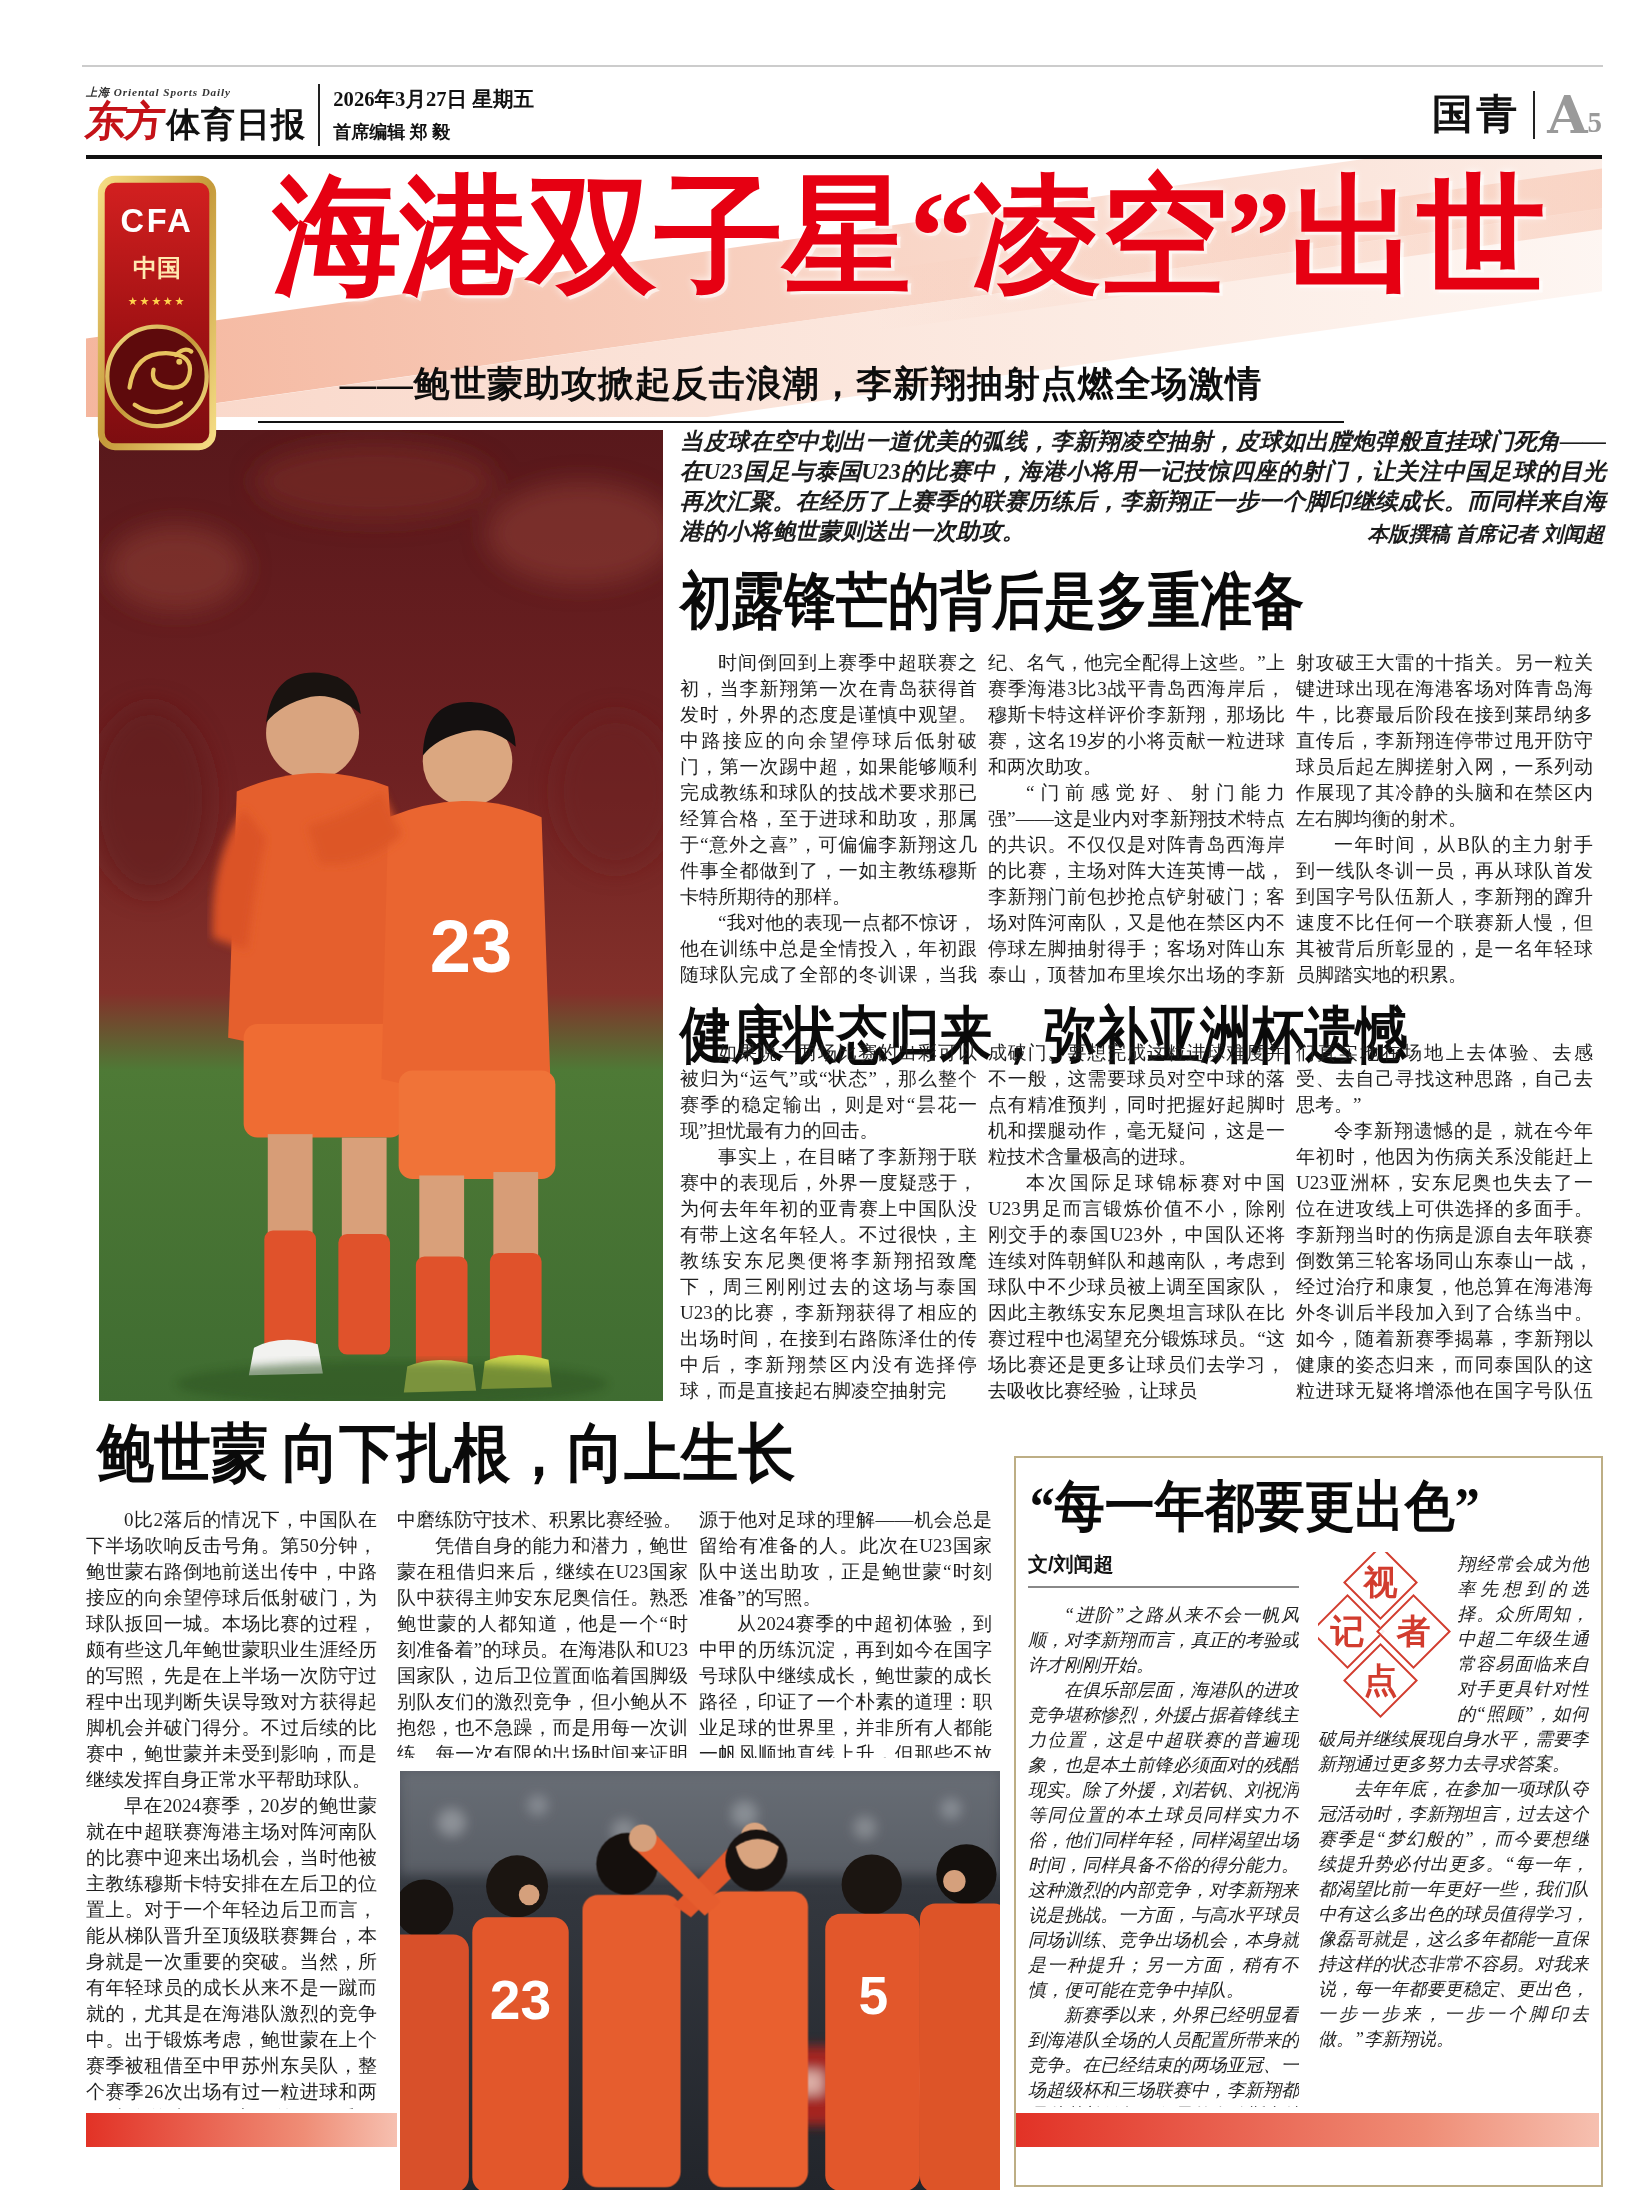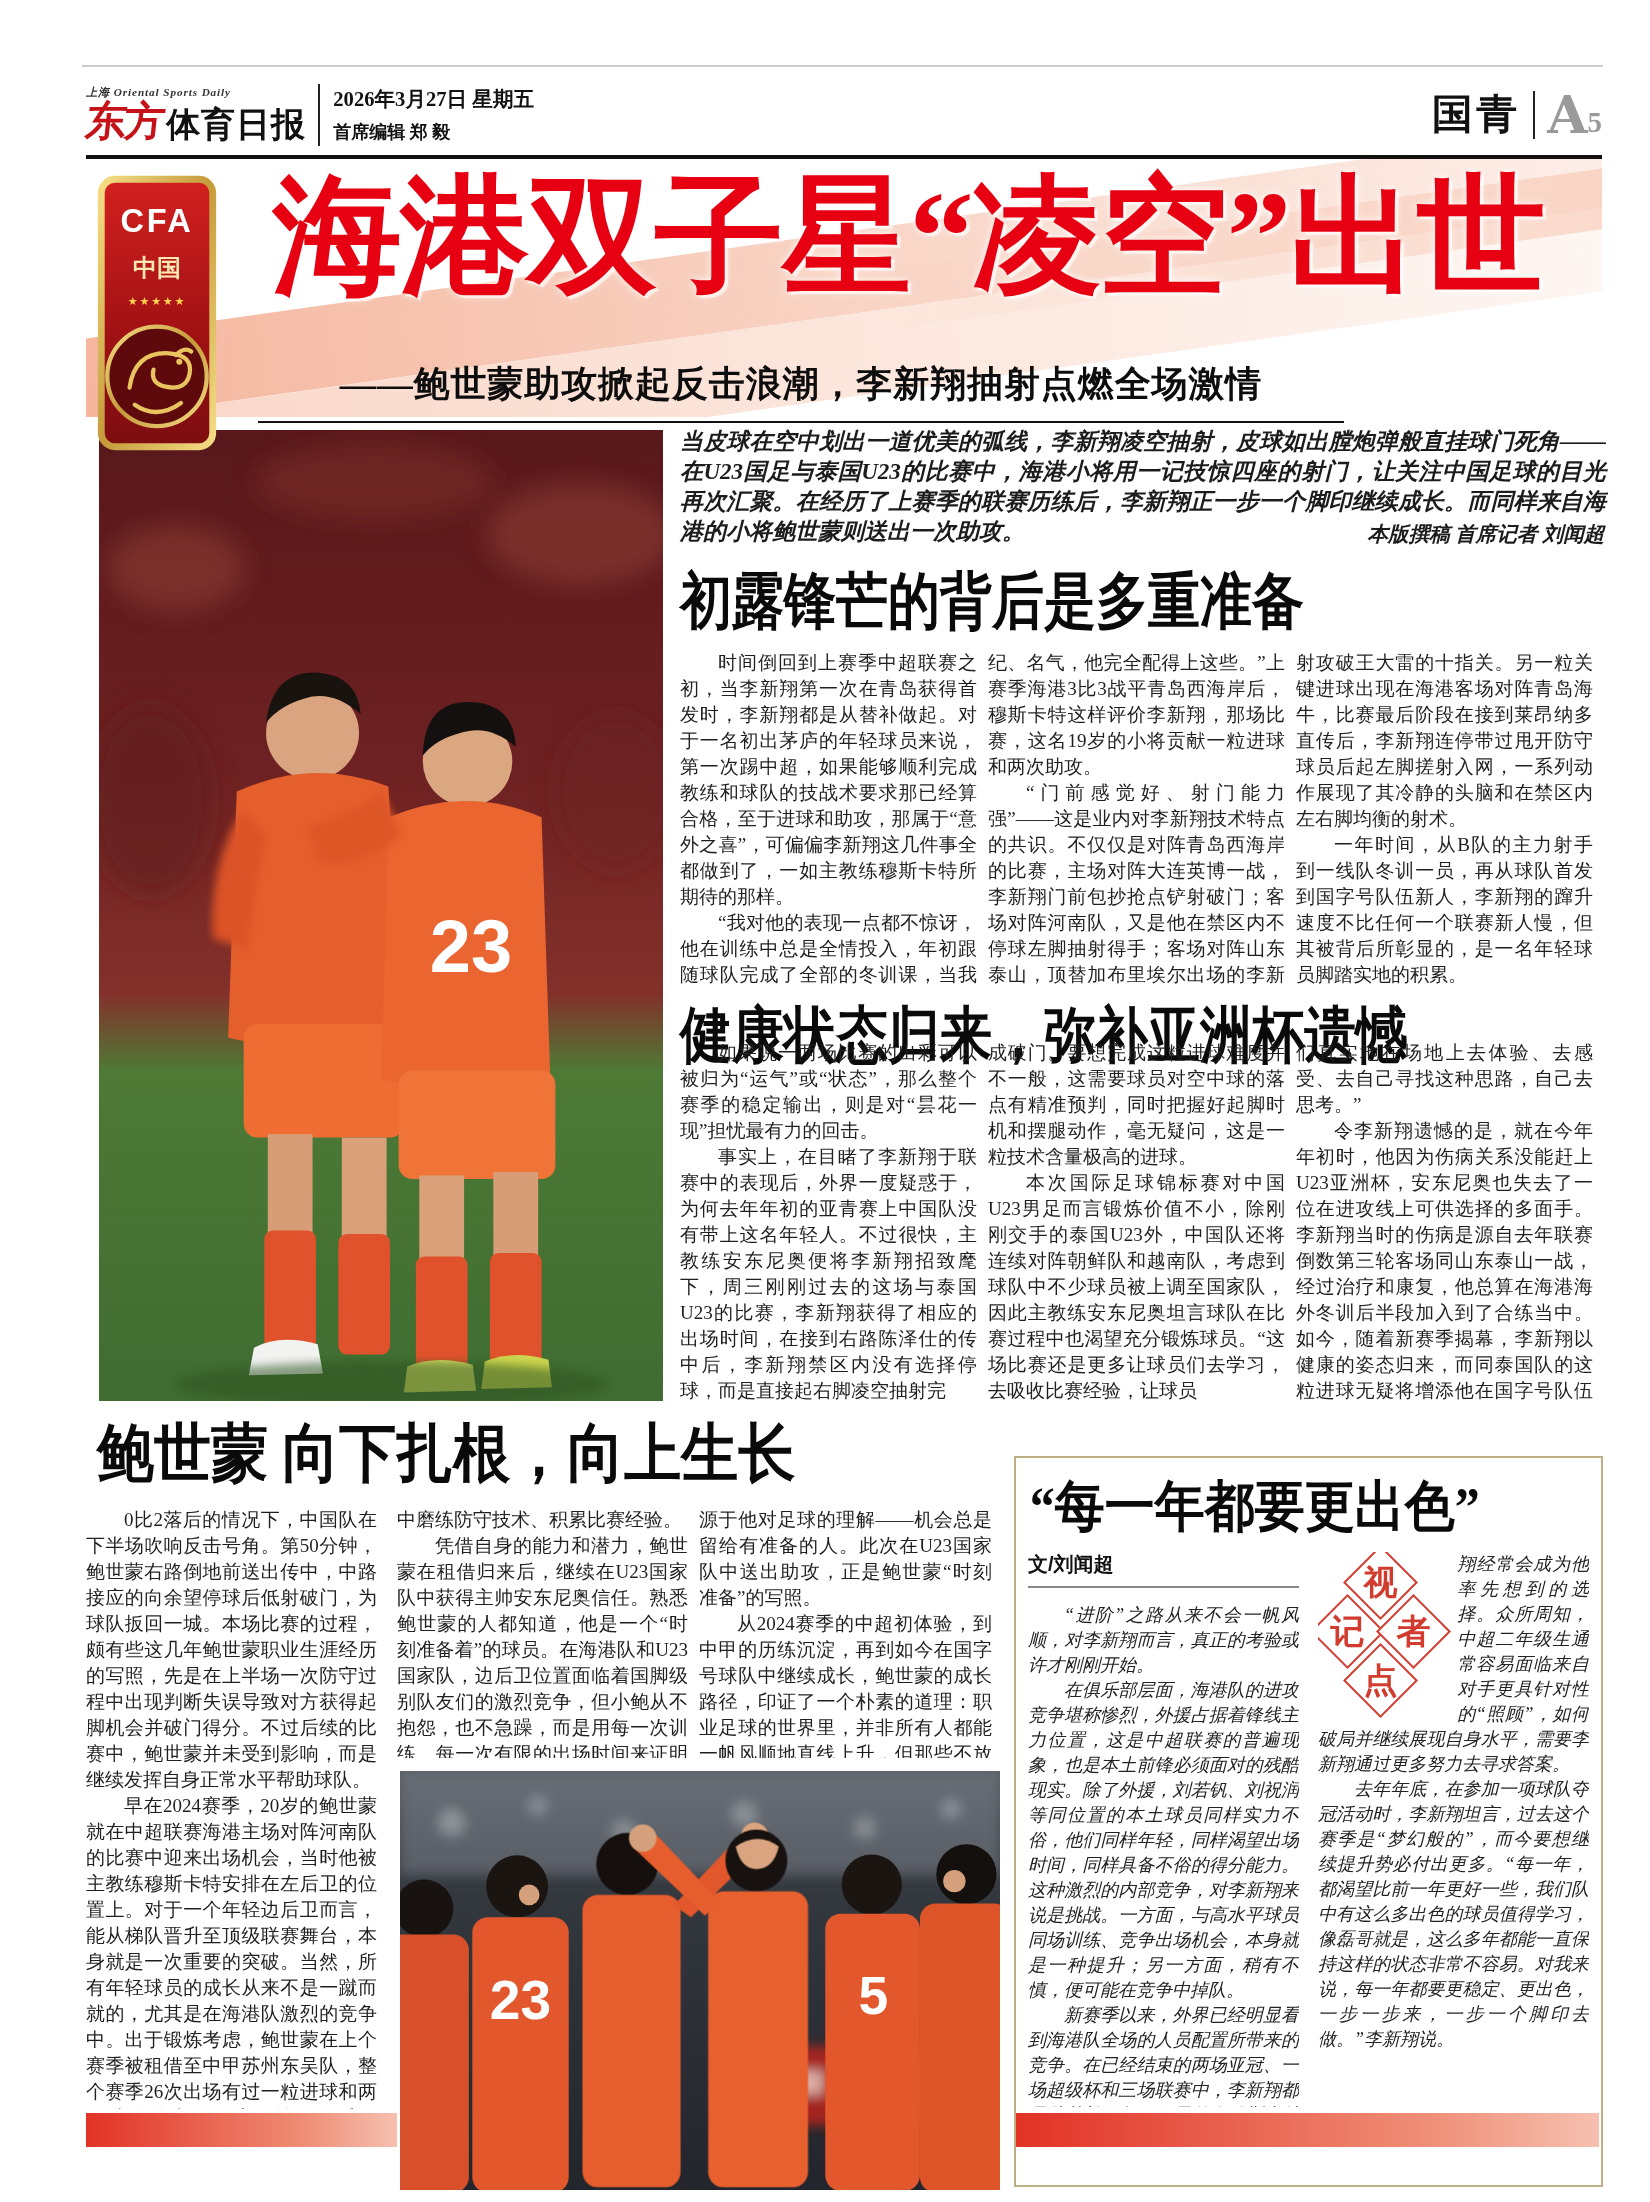--- a/index.html
+++ b/index.html
@@ -231,21 +231,21 @@
         <rect x="454" y="956" width="60" height="136" rx="10" fill="#e0522b"></rect>
         <path d="M358 1088 q34 -14 76 -2 l4 30 l-84 2z" fill="#d9e060"></path>
         <path d="M448 1082 q34 -14 74 -2 l4 32 l-82 2z" fill="#cdd64e"></path>
       </g>
       <ellipse cx="340" cy="1108" rx="250" ry="26" fill="#2e5424" opacity=".55" filter="url(#soft2)"></ellipse>
     </svg>
   </div>
 
   <div class="abs art-title t1">初露锋芒的背后是多重准备</div>
   <div class="col a1c a1c1">
-    <p>时间倒回到上赛季中超联赛之初，当李新翔第一次在青岛获得首发时，李新翔都是从替补做起。对于一名初出茅庐的年轻球员来说，第一次踢中超，如果能够顺利完成教练和球队的技战术要求那已经算合格，至于进球和助攻，那属于“意外之喜”，可偏偏李新翔这几件事全都做到了，一如主教练穆斯卡特所期待的那样。</p>
+    <p>时间倒回到上赛季中超联赛之初，当李新翔第一次在青岛获得首发时，外界的态度是谨慎中观望。中路接应的向余望停球后低射破门，第一次踢中超，如果能够顺利完成教练和球队的技战术要求那已经算合格，至于进球和助攻，那属于“意外之喜”，可偏偏李新翔这几件事全都做到了，一如主教练穆斯卡特所期待的那样。</p>
     <p>“我对他的表现一点都不惊讶，他在训练中总是全情投入，年初跟随球队完成了全部的冬训课，当我选择一名球员的时候，并不会在意他的年</p>
   </div>
   <div class="col a1c a1c2">
     <p class="cont">纪、名气，他完全配得上这些。”上赛季海港3比3战平青岛西海岸后，穆斯卡特这样评价李新翔，那场比赛，这名19岁的小将贡献一粒进球和两次助攻。</p>
     <p>“门前感觉好、射门能力强”——这是业内对李新翔技术特点的共识。不仅仅是对阵青岛西海岸的比赛，主场对阵大连英博一战，李新翔门前包抄抢点铲射破门；客场对阵河南队，又是他在禁区内不停球左脚抽射得手；客场对阵山东泰山，顶替加布里埃尔出场的李新翔后点右脚垫</p>
   </div>
   <div class="col a1c a1c3">
     <p class="cont">射攻破王大雷的十指关。另一粒关键进球出现在海港客场对阵青岛海牛，比赛最后阶段在接到莱昂纳多直传后，李新翔连停带过甩开防守球员后起左脚搓射入网，一系列动作展现了其冷静的头脑和在禁区内左右脚均衡的射术。</p>
     <p>一年时间，从B队的主力射手到一线队冬训一员，再从球队首发到国字号队伍新人，李新翔的蹿升速度不比任何一个联赛新人慢，但其被背后所彰显的，是一名年轻球员脚踏实地的积累。</p>
   </div>

